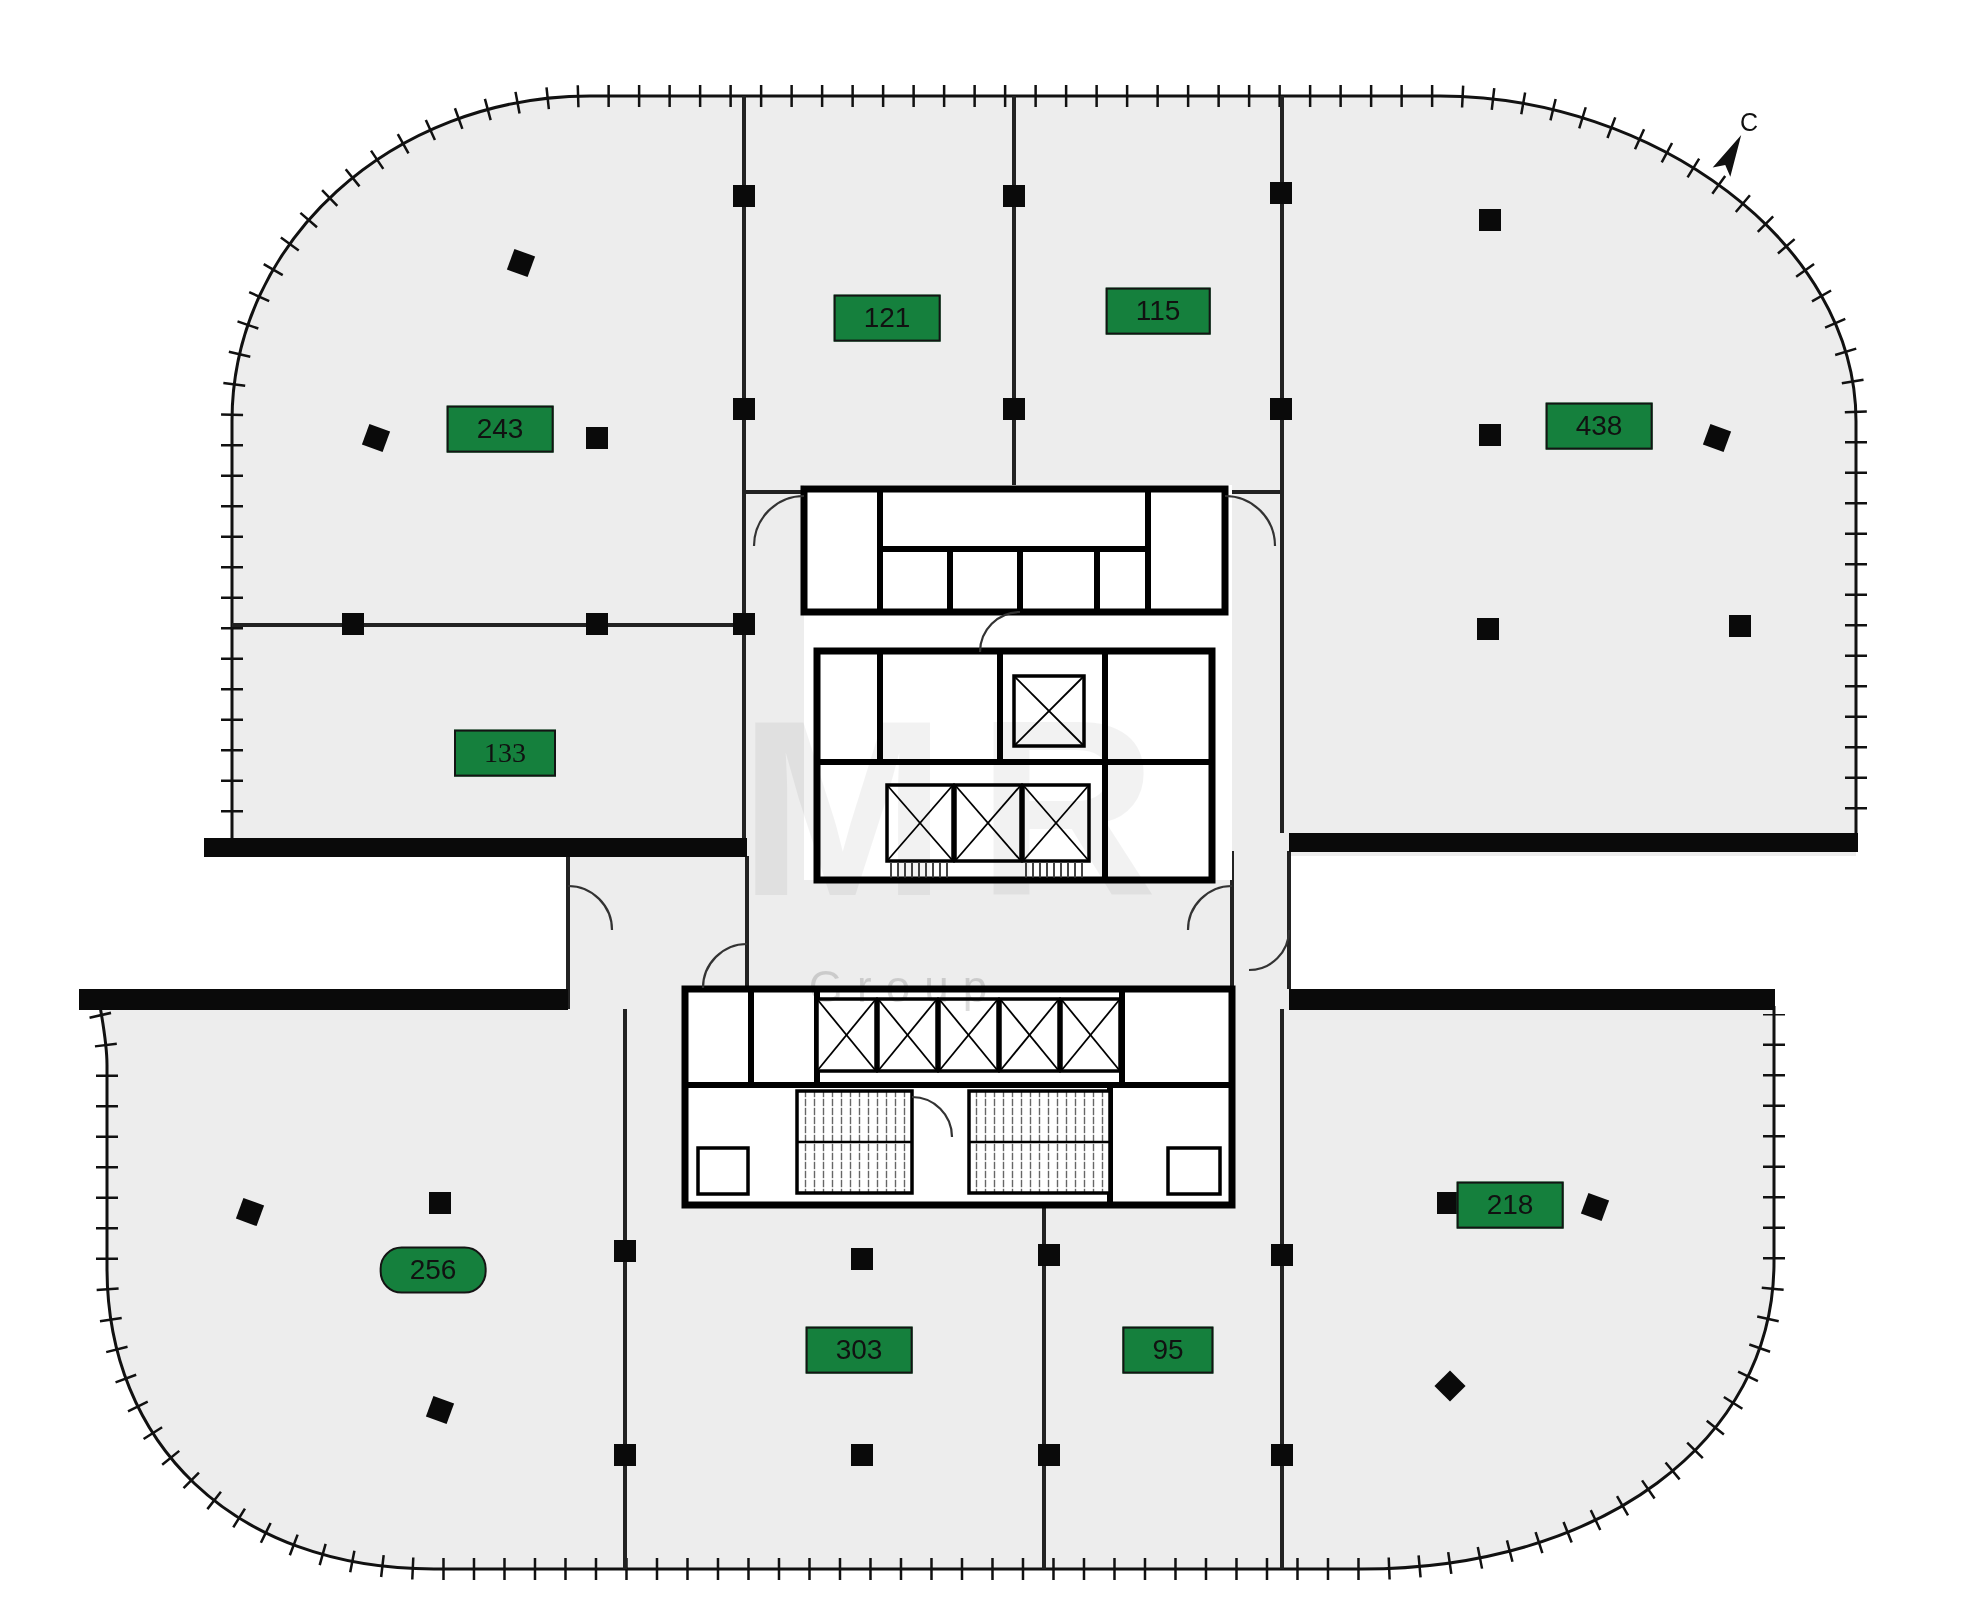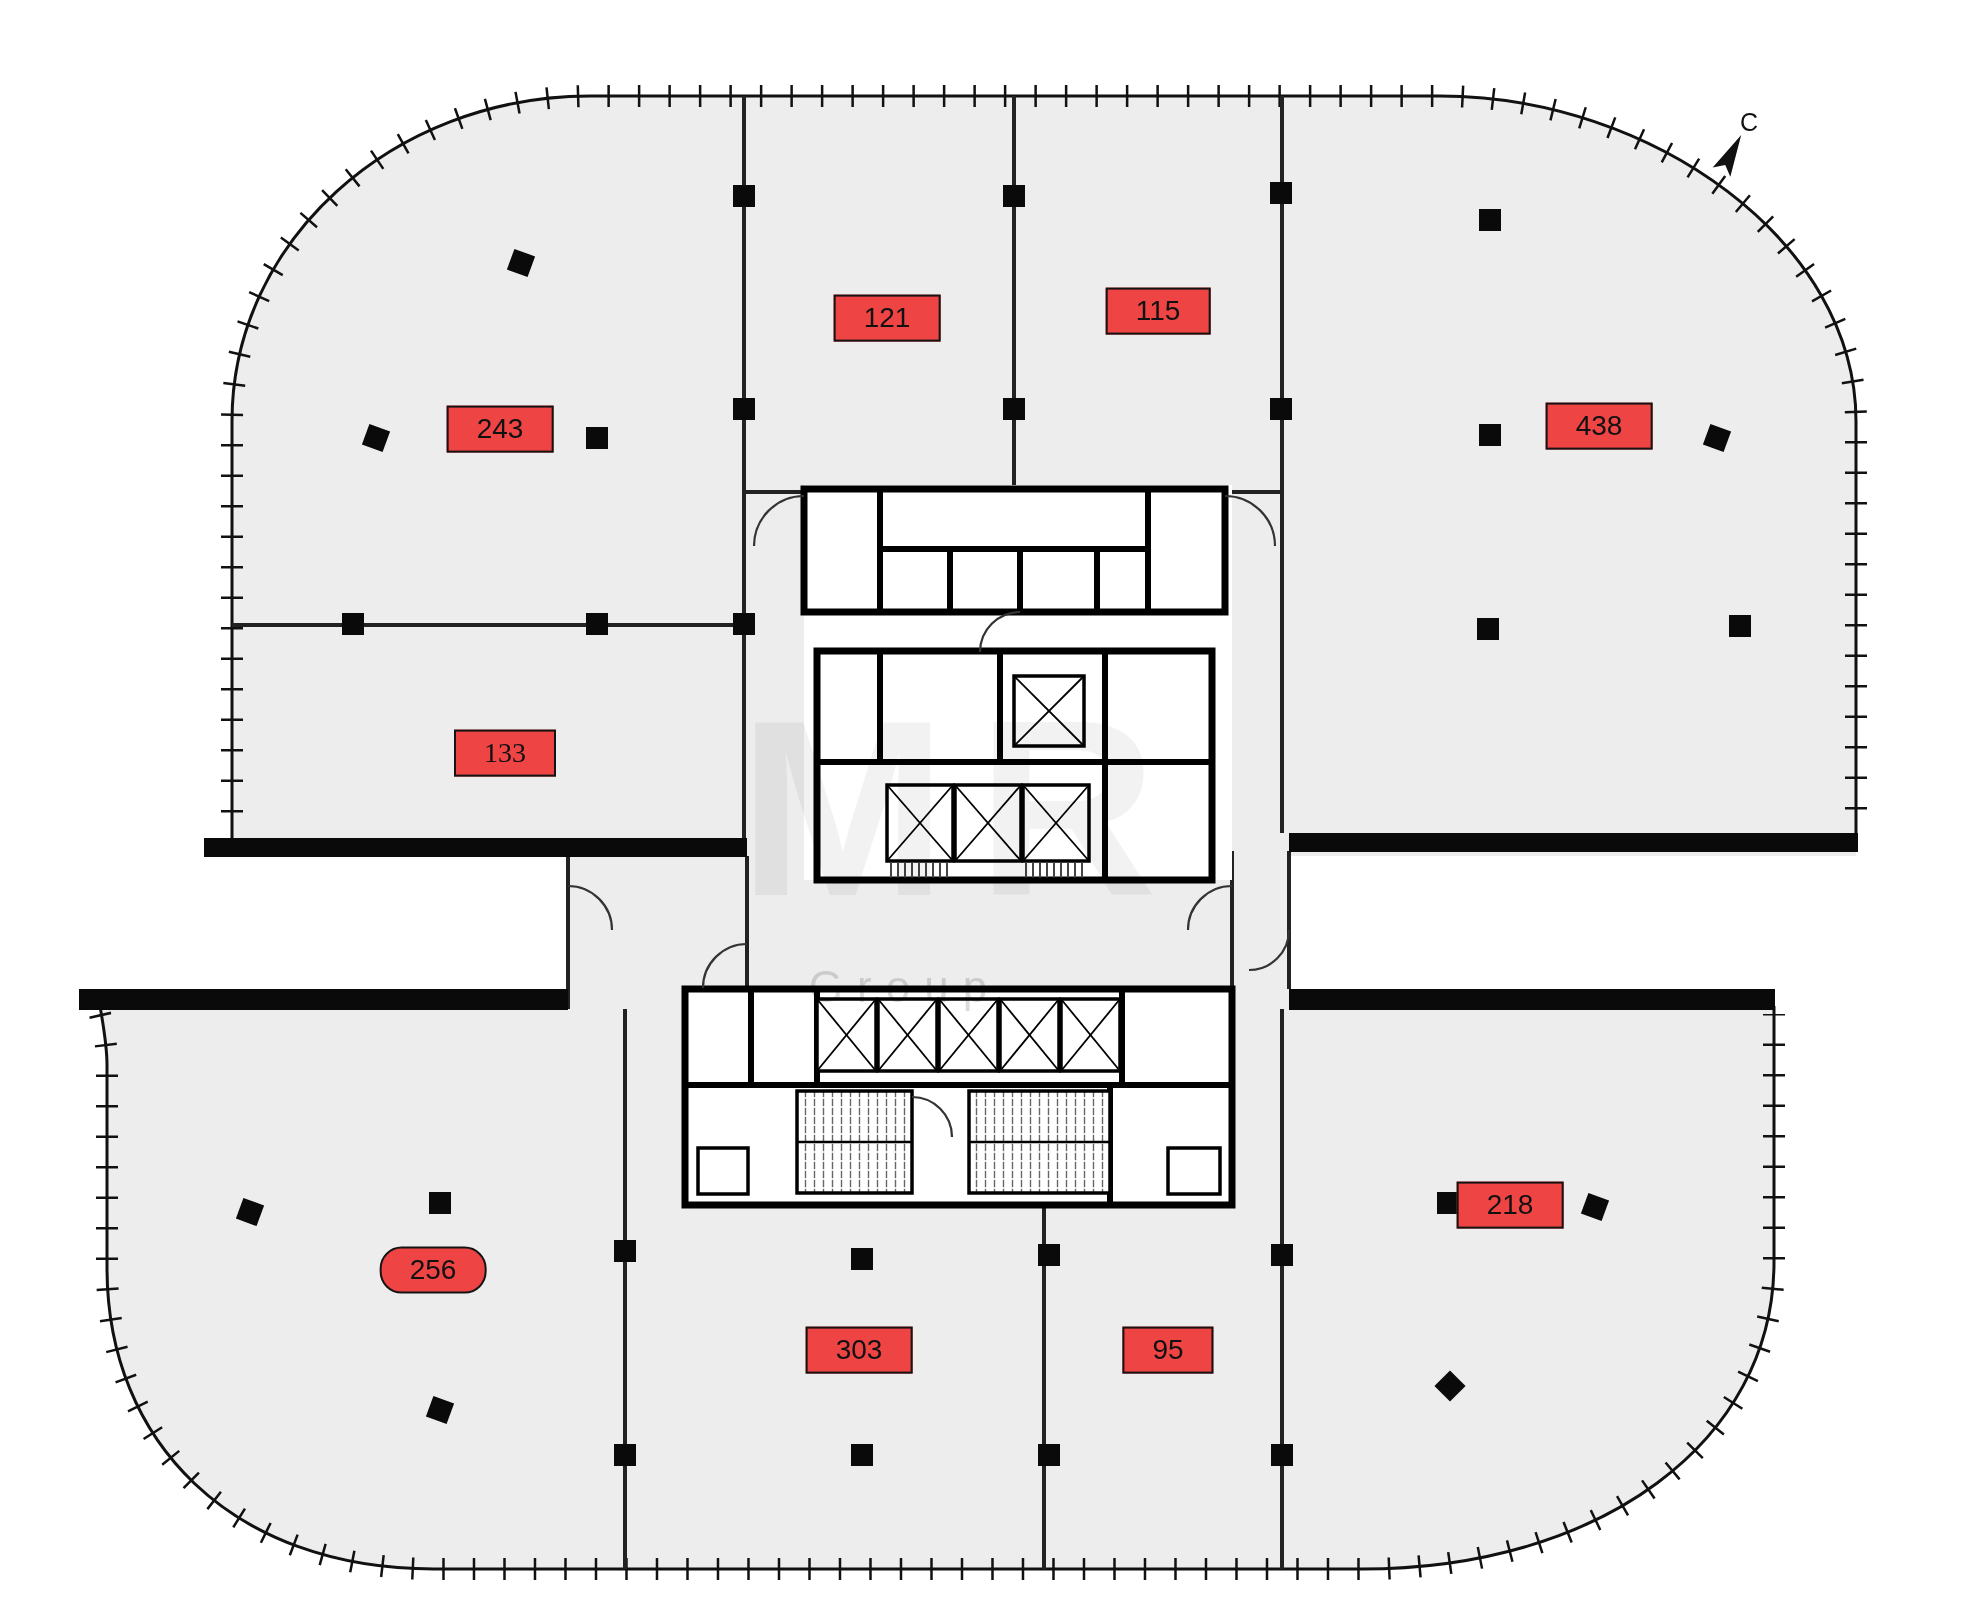--- a/index.html
+++ b/index.html
@@ -7,21 +7,21 @@
     position:relative;
     width:1971px;height:1614px;
     background:#ffffff;
     font-family:"Liberation Sans", sans-serif;
     overflow:hidden;
   }
   .plan-svg{position:absolute;left:0;top:0;}
   .room-label{
     position:absolute;
     transform:translate(-50%,-50%);
-    background:#ef4444;
+    background:#15803d;
     border:2px solid #141414;
     padding:6px 28px;
     font-size:28px;
     line-height:1.1;
     color:#111;
     white-space:nowrap;
     text-align:center;
   }
   .compass-label{
     position:absolute;

